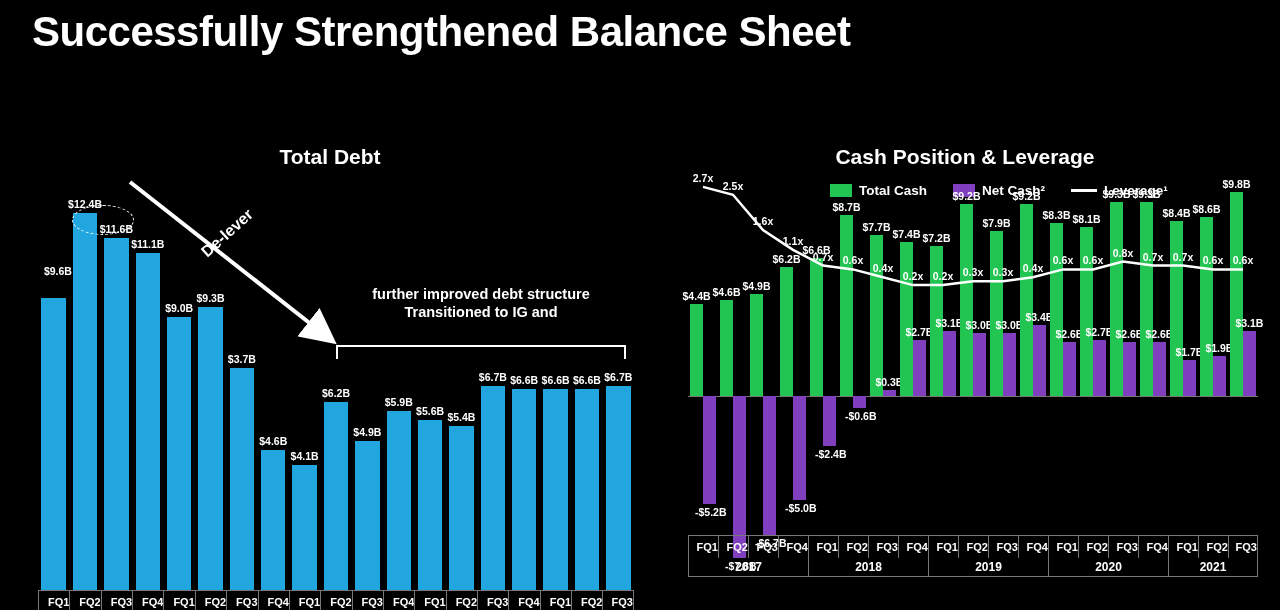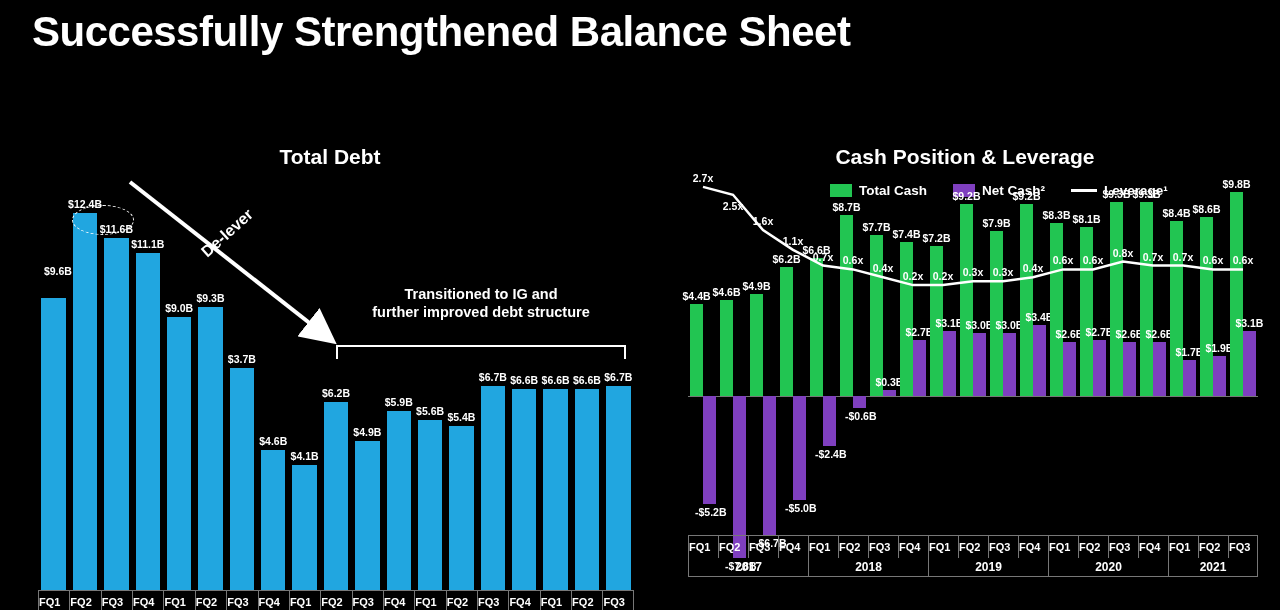--- a/index.html
+++ b/index.html
@@ -34,21 +34,21 @@
 
   .bar { position: absolute; bottom: 0; }
   .bar-label {
     position: absolute; text-align: center; font-size: 10.5px; color: #fff;
     white-space: nowrap; font-weight: bold;
   }
 
   
   .axis { position: absolute; display: flex; }
   .axis-cell {
-    text-align: left; font-size: 11px; font-weight: bold; color: #fff;
+    text-align: right; font-size: 11px; font-weight: bold; color: #fff;
     border-left: 1px solid #777;
     line-height: 22px; height: 22px;
   }
   .axis-cell:last-child { border-right: 1px solid #777; }
   .axis-top { border-top: 1px solid #777; }
   .year-row { position: absolute; display: flex; }
   .year-cell {
     text-align: center; font-size: 12px; font-weight: bold; color: #fff;
     border-left: 1px solid #777; border-bottom: 1px solid #777;
     line-height: 20px; height: 20px;
@@ -148,22 +148,22 @@
           <path d="M0,0 L9,4.5 L0,9 z" fill="#ffffff"></path>
         </marker>
       </defs>
       <line x1="15" y1="15" x2="206" y2="165" stroke="#ffffff" stroke-width="4" marker-end="url(#ah)"></line>
     </svg>
 
     <div class="delever-text" style="left:190px; top:98px;">De-lever</div>
 
     <div class="bracket" style="left:316px; top:200px; width:290px; height:14px;"></div>
     <div class="callout" style="left:316px; top:140px; width:290px;">
+      <div>further improved debt structure</div>
       <div>Transitioned to IG and</div>
-      <div>further improved debt structure</div>
     </div>
   <div class="axis axis-top" style="left: 18px; top: 445px; width: 596px;">
         <div class="axis-cell" style="width: 31.3684px;">FQ1</div>
         <div class="axis-cell" style="width: 31.3684px;">FQ2</div>
         <div class="axis-cell" style="width: 31.3684px;">FQ3</div>
         <div class="axis-cell" style="width: 31.3684px;">FQ4</div>
         <div class="axis-cell" style="width: 31.3684px;">FQ1</div>
         <div class="axis-cell" style="width: 31.3684px;">FQ2</div>
         <div class="axis-cell" style="width: 31.3684px;">FQ3</div>
         <div class="axis-cell" style="width: 31.3684px;">FQ4</div>
@@ -274,21 +274,21 @@
         <div style="position: absolute; left: 525px; width: 12.9px; height: 39.5833px; background: rgb(127, 63, 191); top: 181.25px;"></div>
         <div class="bar-label" style="left: 517px; width: 28.9px; top: 167.25px;">$1.9B</div>
         <div style="position: absolute; left: 542.1px; width: 12.9px; height: 204.167px; background: rgb(34, 197, 82); top: 16.6667px;"></div>
         <div class="bar-label" style="left: 534.1px; width: 28.9px; top: 2.66667px; text-align: center;">$9.8B</div>
         <div style="position: absolute; left: 555px; width: 12.9px; height: 64.5833px; background: rgb(127, 63, 191); top: 156.25px;"></div>
         <div class="bar-label" style="left: 547px; width: 28.9px; top: 142.25px;">$3.1B</div>
         <svg width="570" height="400" style="position: absolute; left: 0px; top: 0px;">
           <polyline points="15.0,11.9 45.0,19.8 75.0,55.1 105.0,74.8 135.0,90.5 165.0,94.4 195.0,102.3 225.0,110.1 255.0,110.1 285.0,106.2 315.0,106.2 345.0,102.3 375.0,94.4 405.0,94.4 435.0,86.6 465.0,90.5 495.0,90.5 525.0,94.4 555.0,94.4" fill="none" stroke="#FFFFFF" stroke-width="2.5"></polyline>
         </svg>
         <div class="lev-label" style="left: -3px; width: 36px; top: -3.07143px;">2.7x</div>
-        <div class="lev-label" style="left: 27px; width: 36px; top: 4.78571px; margin-top: 20px;">2.5x</div>
+        <div class="lev-label" style="left: 27px; width: 36px; top: 4.78571px;">2.5x</div>
         <div class="lev-label" style="left: 57px; width: 36px; top: 40.1429px;">1.6x</div>
         <div class="lev-label" style="left: 87px; width: 36px; top: 59.7857px;">1.1x</div>
         <div class="lev-label" style="left: 117px; width: 36px; top: 75.5px;">0.7x</div>
         <div class="lev-label" style="left: 147px; width: 36px; top: 79.4286px;">0.6x</div>
         <div class="lev-label" style="left: 177px; width: 36px; top: 87.2857px;">0.4x</div>
         <div class="lev-label" style="left: 207px; width: 36px; top: 95.1429px;">0.2x</div>
         <div class="lev-label" style="left: 237px; width: 36px; top: 95.1429px;">0.2x</div>
         <div class="lev-label" style="left: 267px; width: 36px; top: 91.2143px;">0.3x</div>
         <div class="lev-label" style="left: 297px; width: 36px; top: 91.2143px;">0.3x</div>
         <div class="lev-label" style="left: 327px; width: 36px; top: 87.2857px;">0.4x</div>

